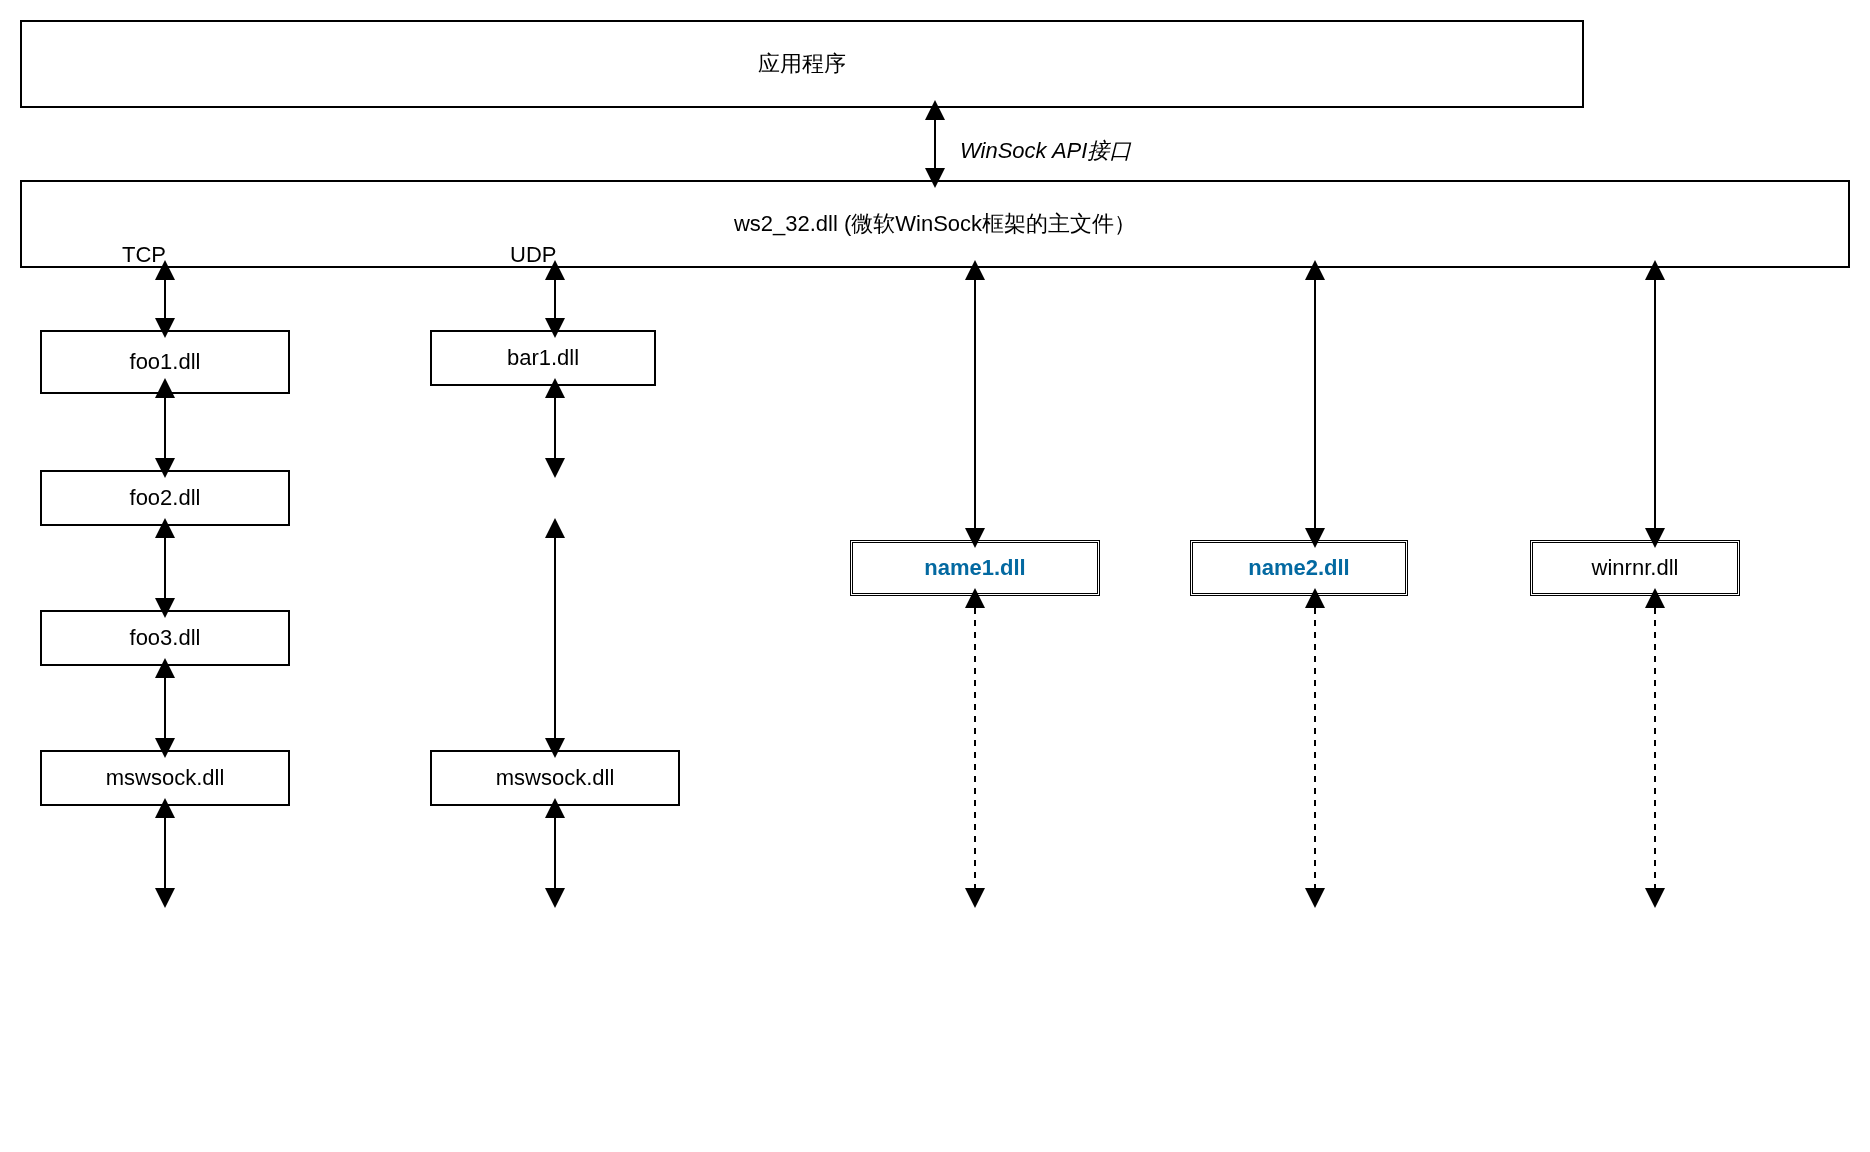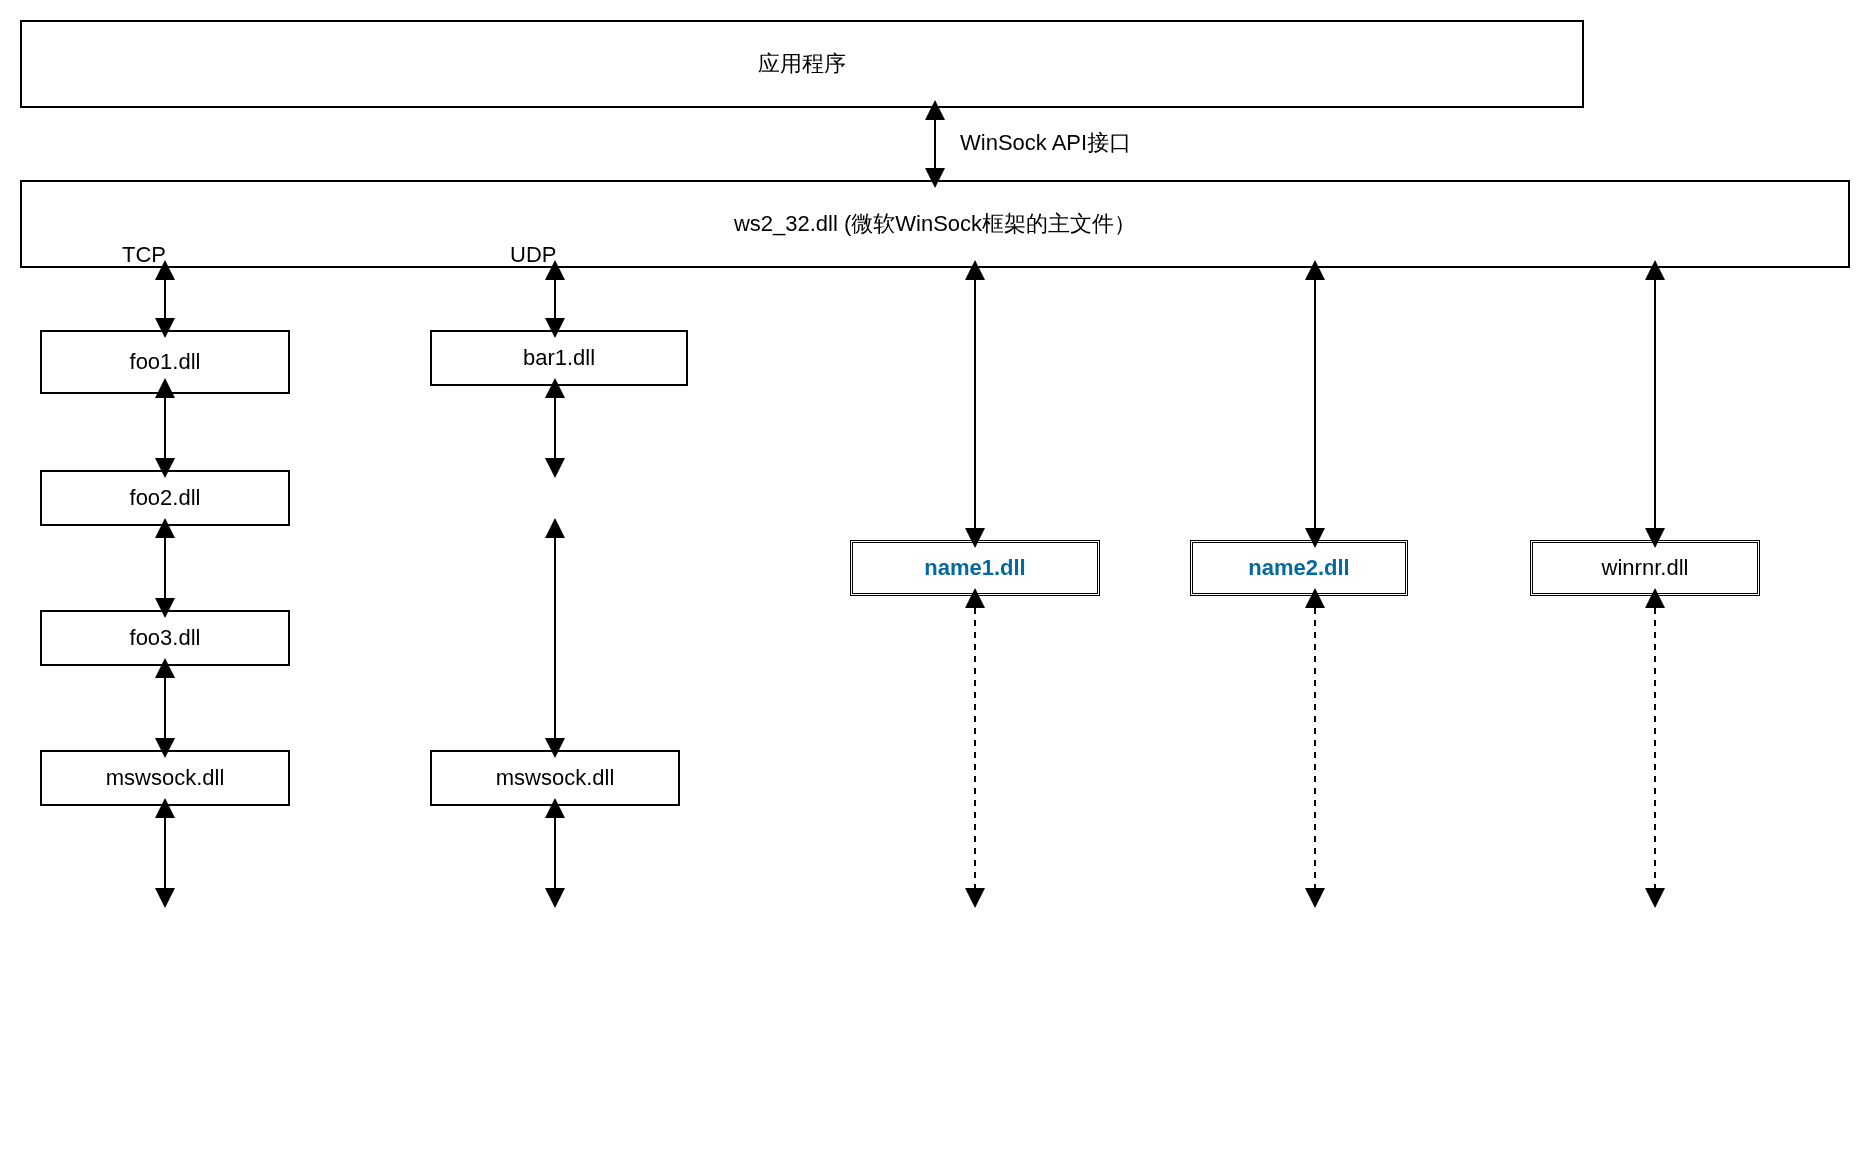--- a/index.html
+++ b/index.html
@@ -46,21 +46,21 @@
 </style>
 </head>
 <body>
 
 <div class="canvas">
 
   <div class="box" style="left:20px; top:20px; width:1564px; height:88px;">
     <span>应用程序</span>
   </div>
 
-  <div class="label" style="left:960px; top:128px;">
+  <div class="label" style="left:960px; top:136px;font-style:italic;">
     <span>WinSock API接口</span>
   </div>
 
   <div class="box" style="left:20px; top:180px; width:1830px; height:88px;">
     <span>ws2_32.dll (微软WinSock框架的主文件）</span>
   </div>
 
   <div class="label" style="left:122px; top:242px;">
     <span>TCP</span>
   </div>
@@ -75,34 +75,34 @@
   <div class="box" style="left:40px; top:470px; width:250px; height:56px;">
     <span>foo2.dll</span>
   </div>
   <div class="box" style="left:40px; top:610px; width:250px; height:56px;">
     <span>foo3.dll</span>
   </div>
   <div class="box" style="left:40px; top:750px; width:250px; height:56px;">
     <span>mswsock.dll</span>
   </div>
 
-  <div class="box" style="left:430px; top:330px; width:258px; height:56px;">
+  <div class="box" style="left:430px; top:330px; width:226px; height:56px;">
     <span>bar1.dll</span>
   </div>
   <div class="box" style="left:430px; top:750px; width:250px; height:56px;">
     <span>mswsock.dll</span>
   </div>
 
   <div class="box dbl-box" style="left:850px; top:540px; width:250px; height:56px;">
     <span class="gray-text">name1.dll</span>
   </div>
   <div class="box dbl-box" style="left:1190px; top:540px; width:218px; height:56px;">
     <span class="gray-text">name2.dll</span>
   </div>
-  <div class="box dbl-box" style="left:1530px; top:540px; width:230px; height:56px;">
+  <div class="box dbl-box" style="left:1530px; top:540px; width:210px; height:56px;">
     <span>winrnr.dll</span>
   </div>
 
 
   <svg class="connector">
     <defs>
       <marker id="arrowEnd" markerWidth="10" markerHeight="10" refX="6" refY="5" orient="auto">
         <path d="M0,0 L10,5 L0,10 Z" fill="#000"></path>
       </marker>
       <marker id="arrowStart" markerWidth="10" markerHeight="10" refX="4" refY="5" orient="auto">

